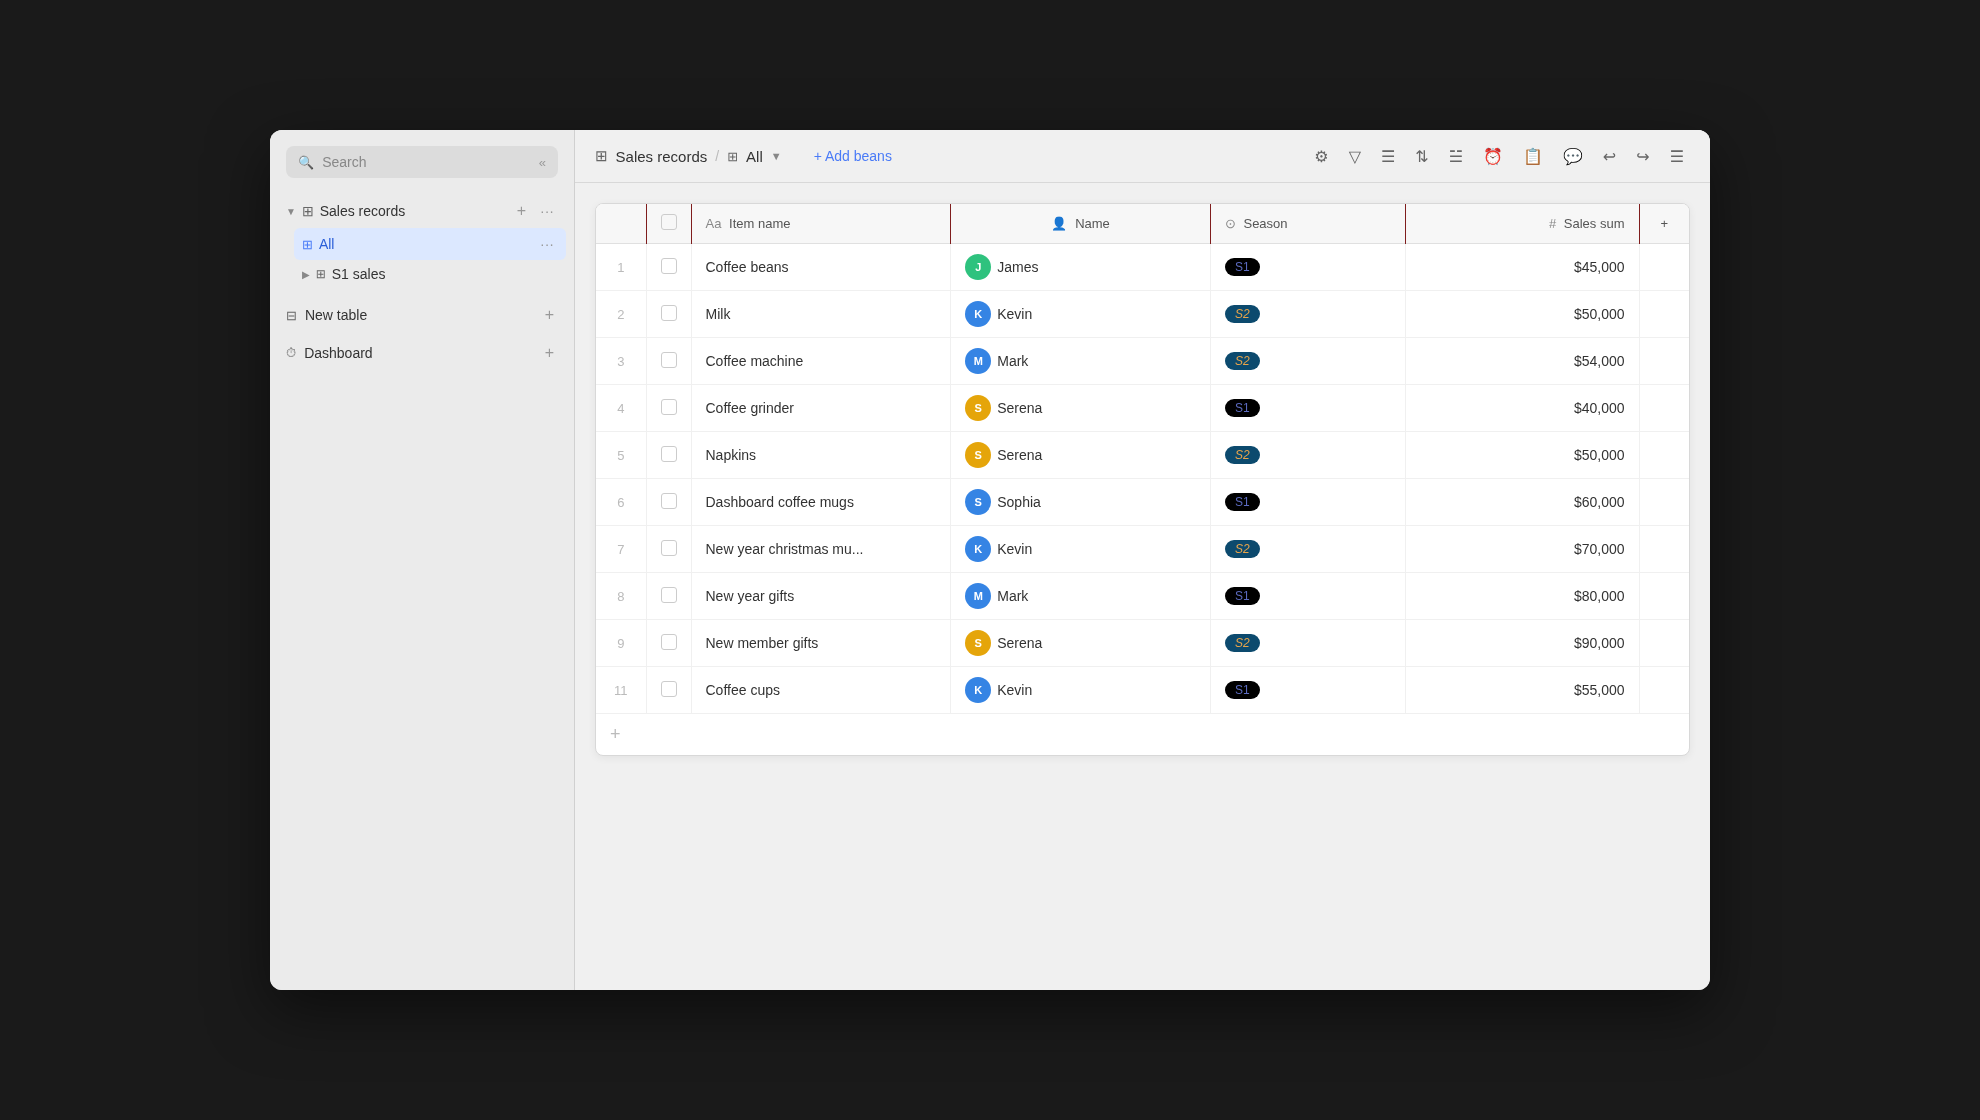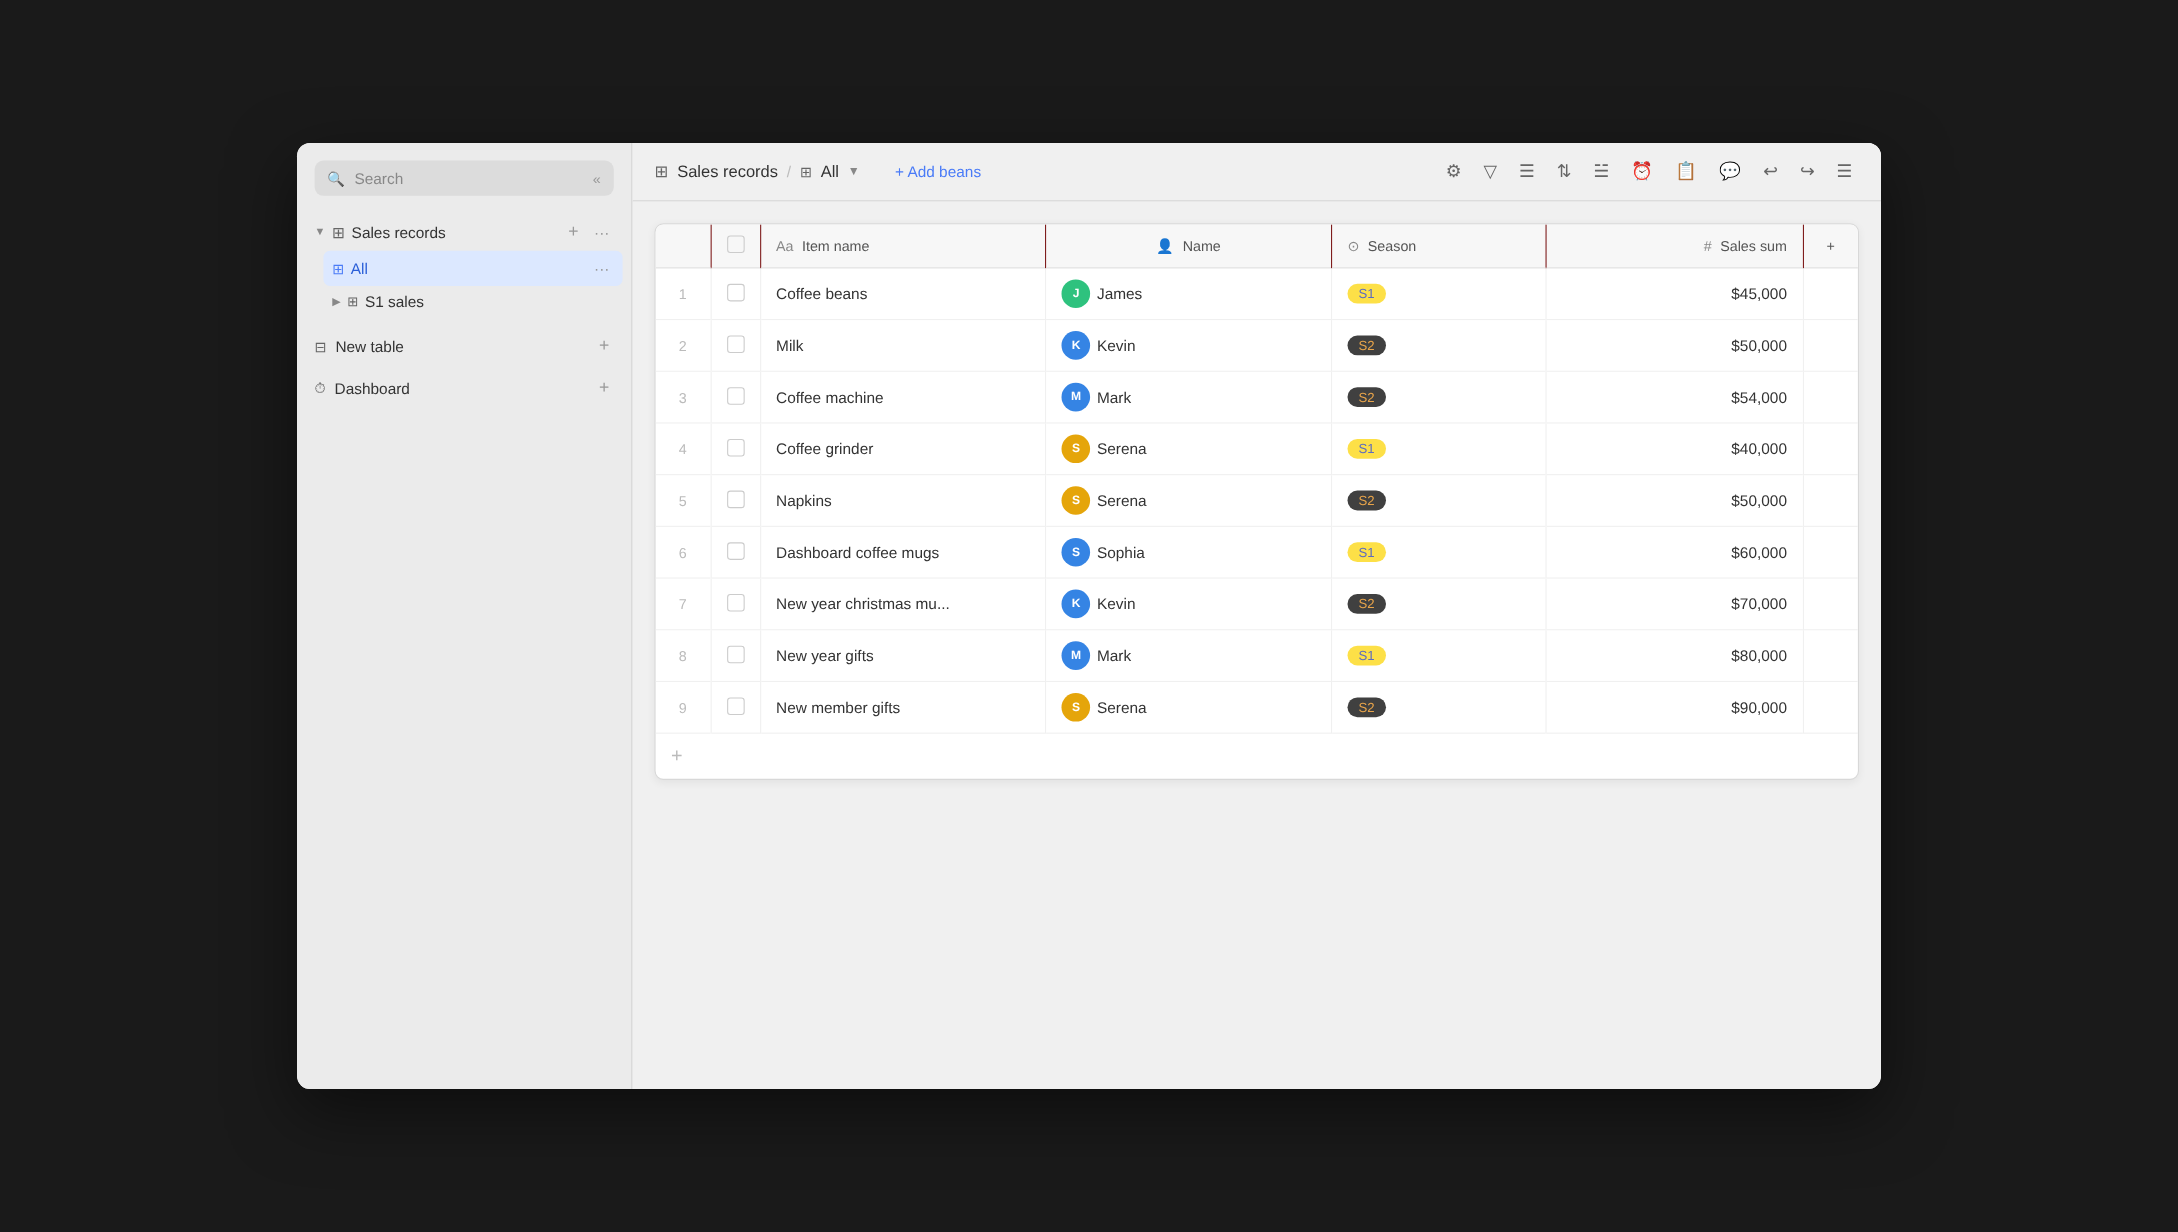--- a/index.html
+++ b/index.html
@@ -251,26 +251,27 @@
       align-items: center;
     }
     .season-badge {
       display: inline-block;
       padding: 2px 10px;
       border-radius: 12px;
       font-size: 12px;
       font-weight: 500;
     }
     .season-s1 {
-      background: #fde047;
+      background: #000000;
       color: #5c6bc0;
     }
     .season-s2 {
-      background: #404040;
+      background: #0c4a6e;
       color: #e8a44a;
+      font-style: italic;
     }
     .add-row-btn {
       padding: 10px 14px;
       color: #bbb;
       font-size: 18px;
       cursor: pointer;
       display: flex;
       align-items: center;
     }
     .header-icon { margin-right: 4px; color: #888; }
@@ -507,20 +508,34 @@
                   <td class="col-name">
                     <div class="name-cell">
                       <span class="avatar" style="background: rgb(229, 165, 10);">S</span>
                       <span>Serena</span>
                     </div>
                   </td>
                   <td class="col-season"><span class="season-badge season-s2">S2</span></td>
                   <td class="col-sales">$90,000</td>
                   <td class="col-add"></td>
                 </tr>
+                <tr>
+                  <td class="col-num">11</td>
+                  <td class="col-check"><span class="checkbox-empty"></span></td>
+                  <td class="col-item">Coffee cups</td>
+                  <td class="col-name">
+                    <div class="name-cell">
+                      <span class="avatar" style="background: rgb(53, 132, 228);">K</span>
+                      <span>Kevin</span>
+                    </div>
+                  </td>
+                  <td class="col-season"><span class="season-badge season-s1">S1</span></td>
+                  <td class="col-sales">$55,000</td>
+                  <td class="col-add"></td>
+                </tr>
               </tbody>
           </table>
           <div class="add-row-btn">
             <span>+</span>
           </div>
         </div>
       </div>
     </div>
   </div>
 </div>

